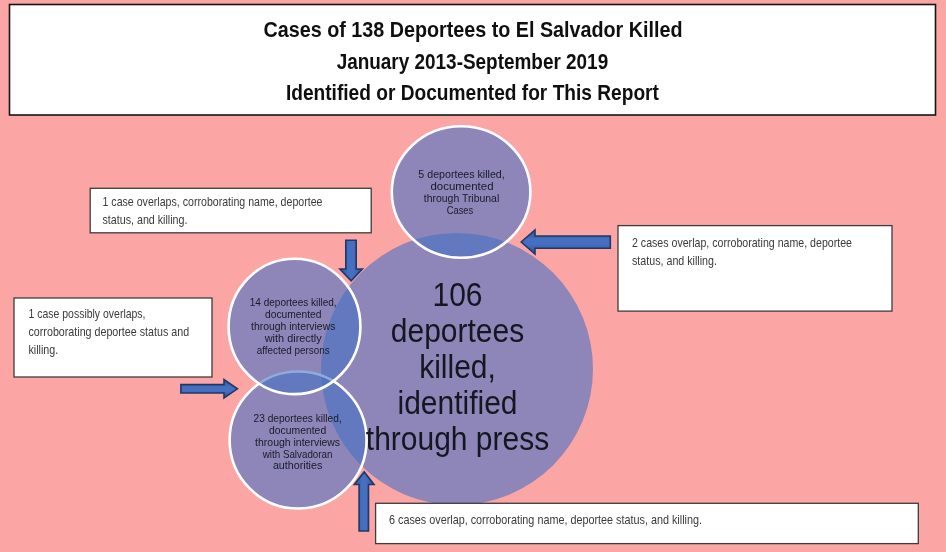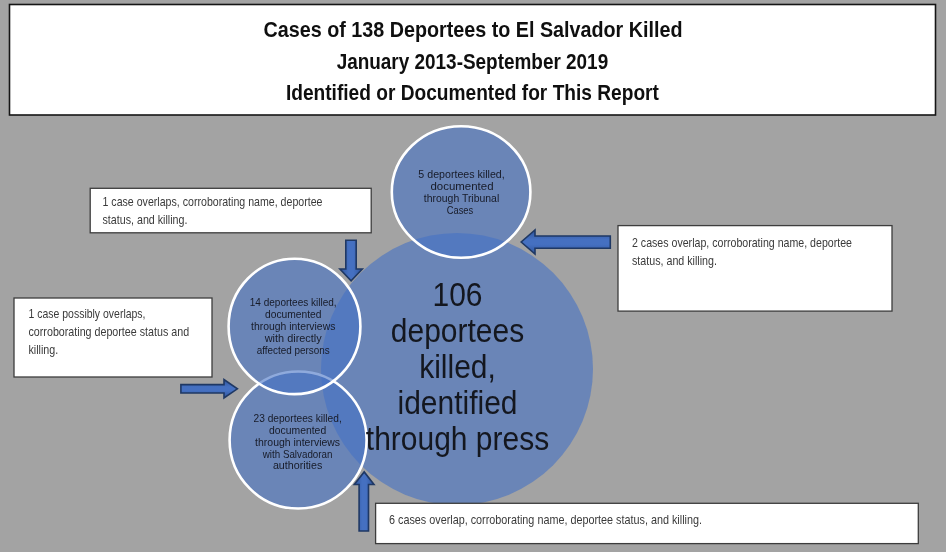--- a/index.html
+++ b/index.html
@@ -1,16 +1,16 @@
 <!DOCTYPE html>
 <html><head>
 <meta charset="utf-8">
 <style>
 html,body{margin:0;padding:0;background:#ffffff;}
-#page{position:relative;width:946px;height:552px;overflow:hidden;background:#a3a3a3;}
+#page{position:relative;width:946px;height:552px;overflow:hidden;background:#fca5a5;}
 text{font-family:"Liberation Sans",sans-serif;}
 </style>
 </head>
 <body>
 <div id="page">
 <svg width="946" height="552" viewBox="0 0 946 552">
   <defs>
     <linearGradient id="gv" x1="0" y1="0" x2="0" y2="1">
       <stop offset="0" stop-color="#2e549c"></stop>
       <stop offset="0.4" stop-color="#4570c1"></stop>

